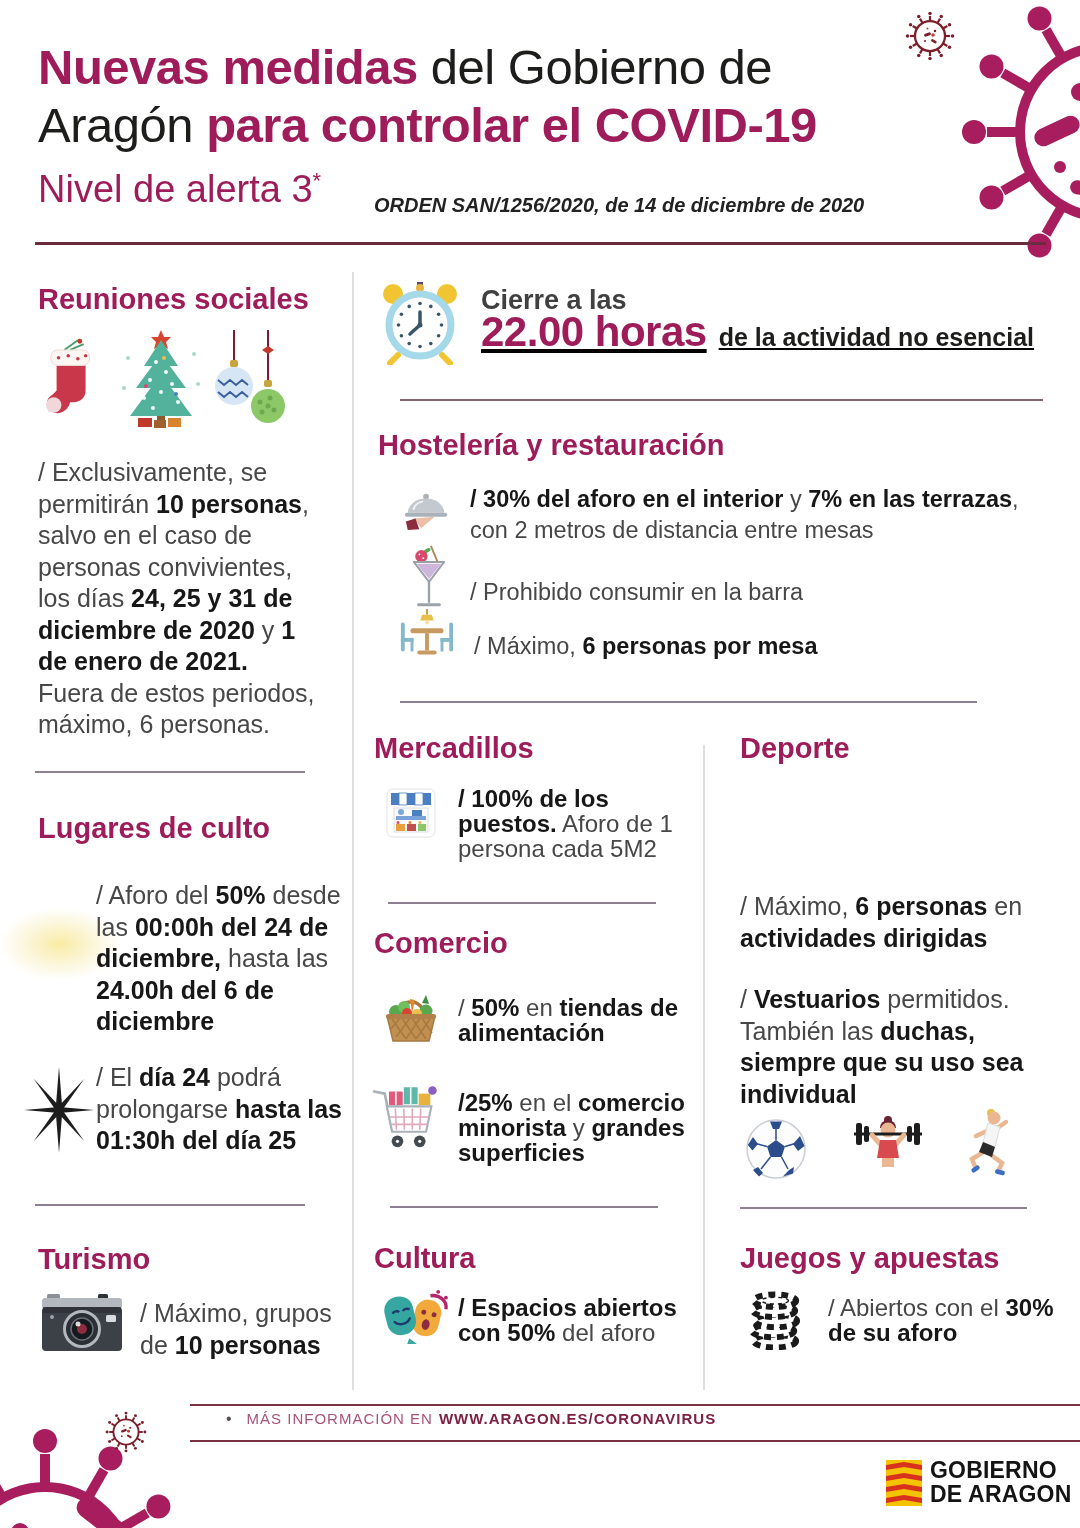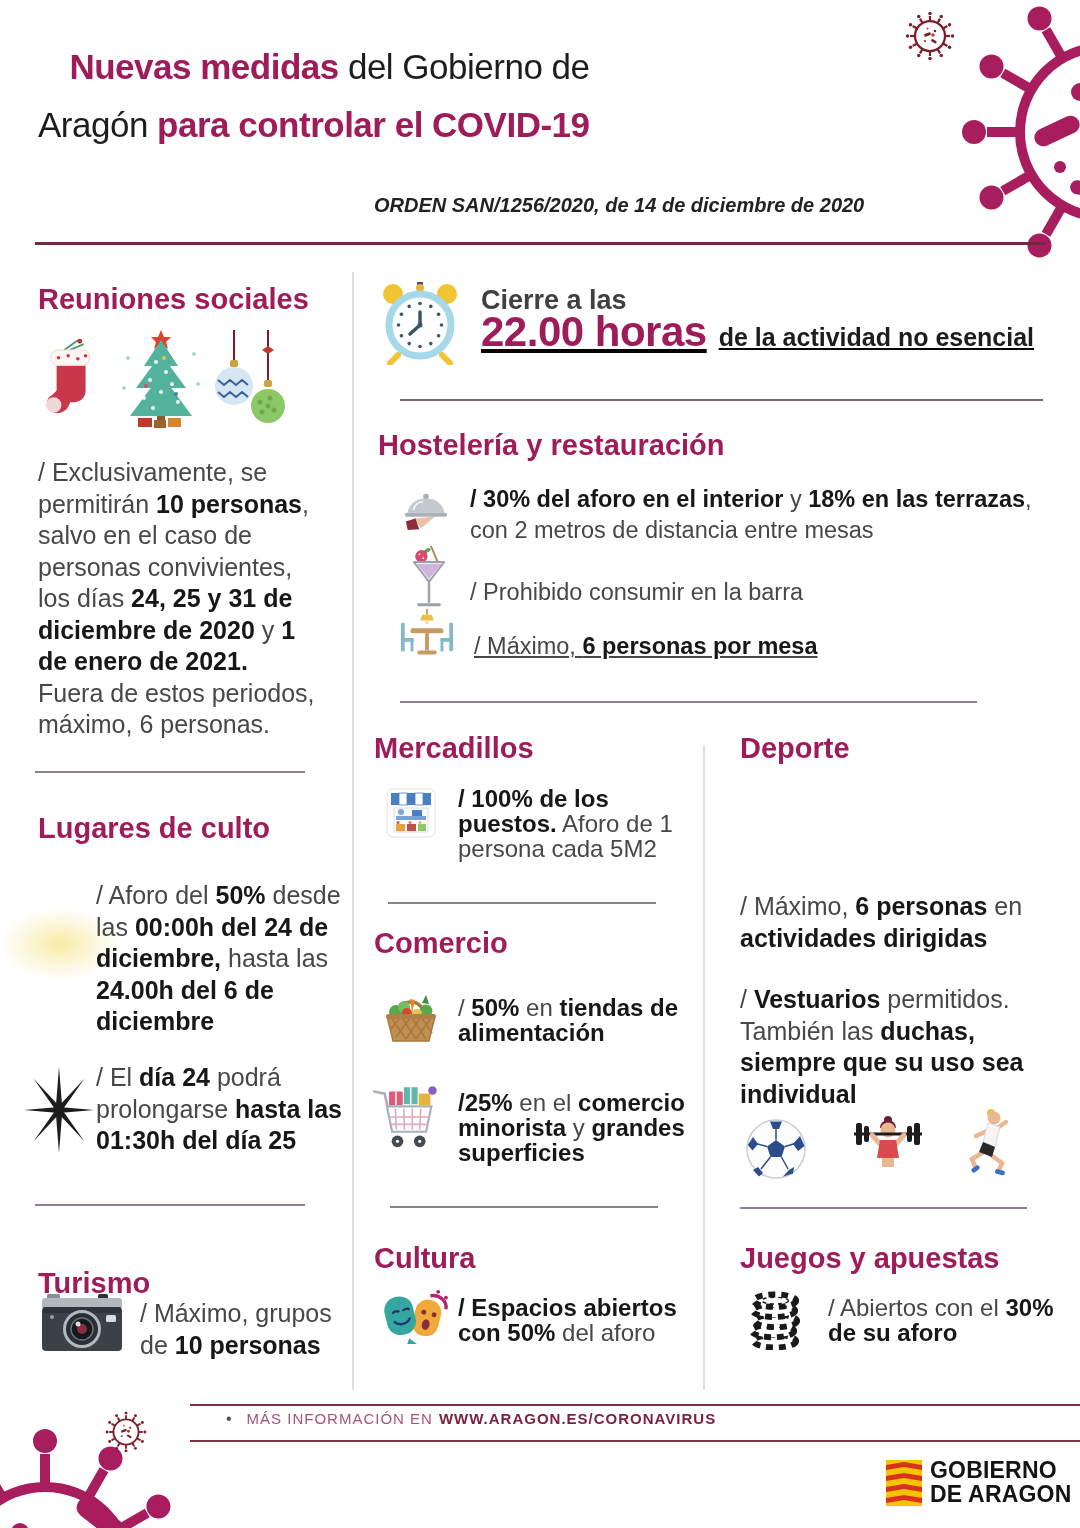--- a/index.html
+++ b/index.html
@@ -5,21 +5,21 @@
   html,body{margin:0;padding:0;}
   body{font-family:"Liberation Sans", sans-serif; background:#888;}
   .page{position:relative; width:1080px; height:1528px; background:#ffffff; overflow:hidden; margin:0 auto;}
   .abs{position:absolute;}
   .h2{position:absolute; font-size:29px; font-weight:bold; color:#9e1c59; white-space:nowrap;}
   .txt{position:absolute; color:#474747; margin:0;}
   .txt .b{font-weight:bold; color:#171717;}
   .rule{position:absolute; height:2px; background:#8d8191;}
   .rule-maroon{position:absolute; background:#7b3244;}
   .vrule{position:absolute; width:2px; background:#e0dee0;}
-  .title{position:absolute; left:38px; top:38px; font-size:35px; line-height:58px; color:#1d1d1b; letter-spacing:-0.5px;text-align:right;}
+  .title{position:absolute; left:38px; top:38px; font-size:49px; line-height:58px; color:#1d1d1b; letter-spacing:-0.5px;}
   .title .accent{color:#9e1c59; font-weight:bold;}
   .alert{position:absolute; left:38px; top:168px; font-size:38px; color:#9e1c59;}
   .alert sup{font-size:22px;}
   .orden{position:absolute; left:374px; top:194px; font-size:20px; font-style:italic; font-weight:bold; color:#222;}
   .closure-intro{position:absolute; left:481px; top:285px; font-size:27px; font-weight:bold; color:#404040;}
   .closure-line2{position:absolute; left:481px; top:308px; display:flex; align-items:baseline;text-decoration:underline;}
   .closure-time{font-size:42px; font-weight:bold; color:#9e1c59; letter-spacing:-0.5px;}
   .closure-detail{font-size:25px; font-weight:bold; color:#1d1d1b; margin-left:12px;}
   .t-left{font-size:25px; line-height:31.5px;}
   .t-host{font-size:23.5px; line-height:31px;}
@@ -139,20 +139,21 @@
       <use href="#virus"></use>
     </svg>
   <svg class="abs" style="left:-105px; top:1422px; color:#a81d5e;" width="300" height="300">
       <use href="#virus"></use>
     </svg>
   <svg class="abs" style="left:105px; top:1411px; color:#7c1f2b;" width="42" height="42">
       <use href="#virus-sm"></use>
     </svg>
 
   <div class="title"><span class="accent">Nuevas medidas</span><span> del Gobierno de</span><br><span>Aragón </span><span class="accent">para controlar el COVID-19</span></div>
+  <div class="alert"><span>Nivel de alerta 3</span><sup>*</sup></div>
   <div class="orden">ORDEN SAN/1256/2020, de 14 de diciembre de 2020</div>
   <div class="rule-maroon" style="left:35px; top:242px; width:1011px; height:3px; background:#6b2c3d;"></div>
 
   <div class="vrule" style="left:352px; top:272px; height:1118px;"></div>
   <div class="vrule" style="left:703px; top:745px; height:645px;"></div>
 
   <div class="h2" style="left:38px; top:283px;">Reuniones sociales</div>
 
   <svg class="abs" style="left:45px; top:334px;" width="58" height="88" viewBox="0 0 60 90">
     <g stroke="#4f9b6e" stroke-width="2">
@@ -234,21 +235,21 @@
       <polygon points="40,0 43.5,44 40,88 36.5,44"></polygon>
       <polygon points="4,44 40,41 76,44 40,47"></polygon>
       <polygon points="14,12 42,42 66,76 38,46"></polygon>
       <polygon points="66,12 42,46 14,76 38,42"></polygon>
     </g>
   </svg>
   <p class="txt t-left" style="left:96px; top:1062px; width:252px;"><span>/ El </span><span class="b">día 24</span><span> podrá prolongarse </span><span class="b">hasta las 01:30h del día 25</span></p>
 
   <div class="rule" style="left:35px; top:1204px; width:270px;"></div>
 
-  <div class="h2" style="left:38px; top:1243px;margin-top:24px;">Turismo</div>
+  <div class="h2" style="left:38px; top:1243px;">Turismo</div>
   <svg class="abs" style="left:40px; top:1291px;" width="84" height="62" viewBox="0 0 84 62">
     <rect x="7" y="3" width="13" height="6" rx="1.5" fill="#8a9096"></rect>
       <rect x="58" y="3" width="10" height="5" rx="1.5" fill="#2e3338"></rect>
     <rect x="2" y="7" width="80" height="11" rx="3" fill="#b2b8be"></rect>
     <rect x="2" y="16" width="80" height="44" rx="4" fill="#3c4148"></rect>
     <rect x="3" y="16" width="78" height="6" fill="#23272c" opacity="0.5"></rect>
     <circle cx="42" cy="38" r="17.5" fill="#2a2f35" stroke="#b2b8be" stroke-width="3"></circle>
     <circle cx="42" cy="38" r="11" fill="#15181c" stroke="#6a7076" stroke-width="1.5"></circle>
     <circle cx="42" cy="38" r="5" fill="#8c2d3f"></circle>
     <circle cx="38" cy="33" r="2.5" fill="#ffffff" opacity="0.85"></circle>
@@ -295,21 +296,21 @@
   <div class="h2" style="left:378px; top:429px;">Hostelería y restauración</div>
 
   <svg class="abs" style="left:402px; top:486px;" width="48" height="46" viewBox="0 0 50 46">
     <circle cx="25" cy="10" r="3" fill="#aab1b8"></circle>
     <path d="M6,27 a19,15 0 0 1 38,0 z" fill="#c3c9cf"></path>
     <path d="M12,24 a13,10 0 0 1 10,-9" stroke="#ffffff" stroke-width="2" fill="none" opacity="0.8"></path>
     <rect x="3" y="27" width="44" height="4" rx="2" fill="#aab1b8"></rect>
     <polygon points="12,33 34,31 20,43" fill="#ecbfa8"></polygon>
     <polygon points="4,36 14,33 18,44 6,45" fill="#8c2d3f"></polygon>
   </svg>
-  <p class="txt t-host" style="left:470px; top:484px; width:578px;"><span class="b">/ 30% del aforo en el interior</span><span> y </span><span class="b">18% en las terrazas</span><span>, con 2 metros de distancia entre mesas</span></p>
+  <p class="txt t-host" style="left:470px; top:484px; width:578px;"><span class="b">/ 30% del aforo en el interior</span><span> y </span><span class="b">7% en las terrazas</span><span>, con 2 metros de distancia entre mesas</span></p>
 
   <svg class="abs" style="left:410px; top:543px;" width="38" height="74" viewBox="0 0 40 76">
     <line x1="22" y1="2" x2="29" y2="19" stroke="#b0885a" stroke-width="2"></line>
     <ellipse cx="18" cy="7" rx="4" ry="2" fill="#5aa84e" transform="rotate(-30 18 7)"></ellipse>
     <circle cx="12" cy="13" r="6.5" fill="#d84a6b"></circle>
     <circle cx="10" cy="11" r="1" fill="#fff"></circle>
       <circle cx="14" cy="15" r="1" fill="#fff"></circle>
     <polygon points="7,21 33,21 20,37" fill="#b48ec9" opacity="0.65"></polygon>
     <polygon points="4,19 36,19 20,40" fill="none" stroke="#9aa1a8" stroke-width="2" stroke-linejoin="round"></polygon>
     <line x1="20" y1="40" x2="20" y2="62" stroke="#9aa1a8" stroke-width="2.5"></line>
@@ -328,21 +329,21 @@
     </g>
     <g fill="#85b9c9">
       <rect x="3" y="14" width="4" height="30" rx="2"></rect>
         <rect x="3" y="30" width="13" height="4"></rect>
         <rect x="13" y="30" width="3" height="14"></rect>
       <rect x="53" y="14" width="4" height="30" rx="2"></rect>
         <rect x="44" y="30" width="13" height="4"></rect>
         <rect x="44" y="30" width="3" height="14"></rect>
     </g>
   </svg>
-  <p class="txt t-host" style="left:474px; top:631px; width:500px;text-decoration:underline;"><span>/ Máximo, </span><span class="b">6 personas por mesa</span></p>
+  <p class="txt t-host" style="left:474px; top:631px; width:500px;"><span>/ Máximo, </span><span class="b">6 personas por mesa</span></p>
 
   <div class="rule" style="left:400px; top:701px; width:577px;"></div>
 
   <div class="h2" style="left:374px; top:732px;">Mercadillos</div>
   <svg class="abs" style="left:386px; top:788px;" width="50" height="50" viewBox="0 0 50 50">
     <rect x="1" y="1" width="48" height="48" rx="6" fill="#ffffff" stroke="#e2e2e2"></rect>
     <g>
       <rect x="5" y="5" width="8" height="12" fill="#4a7fc1"></rect>
         <rect x="13" y="5" width="8" height="12" fill="#ffffff" stroke="#4a7fc1" stroke-width="0.8"></rect>
       <rect x="21" y="5" width="8" height="12" fill="#4a7fc1"></rect>

